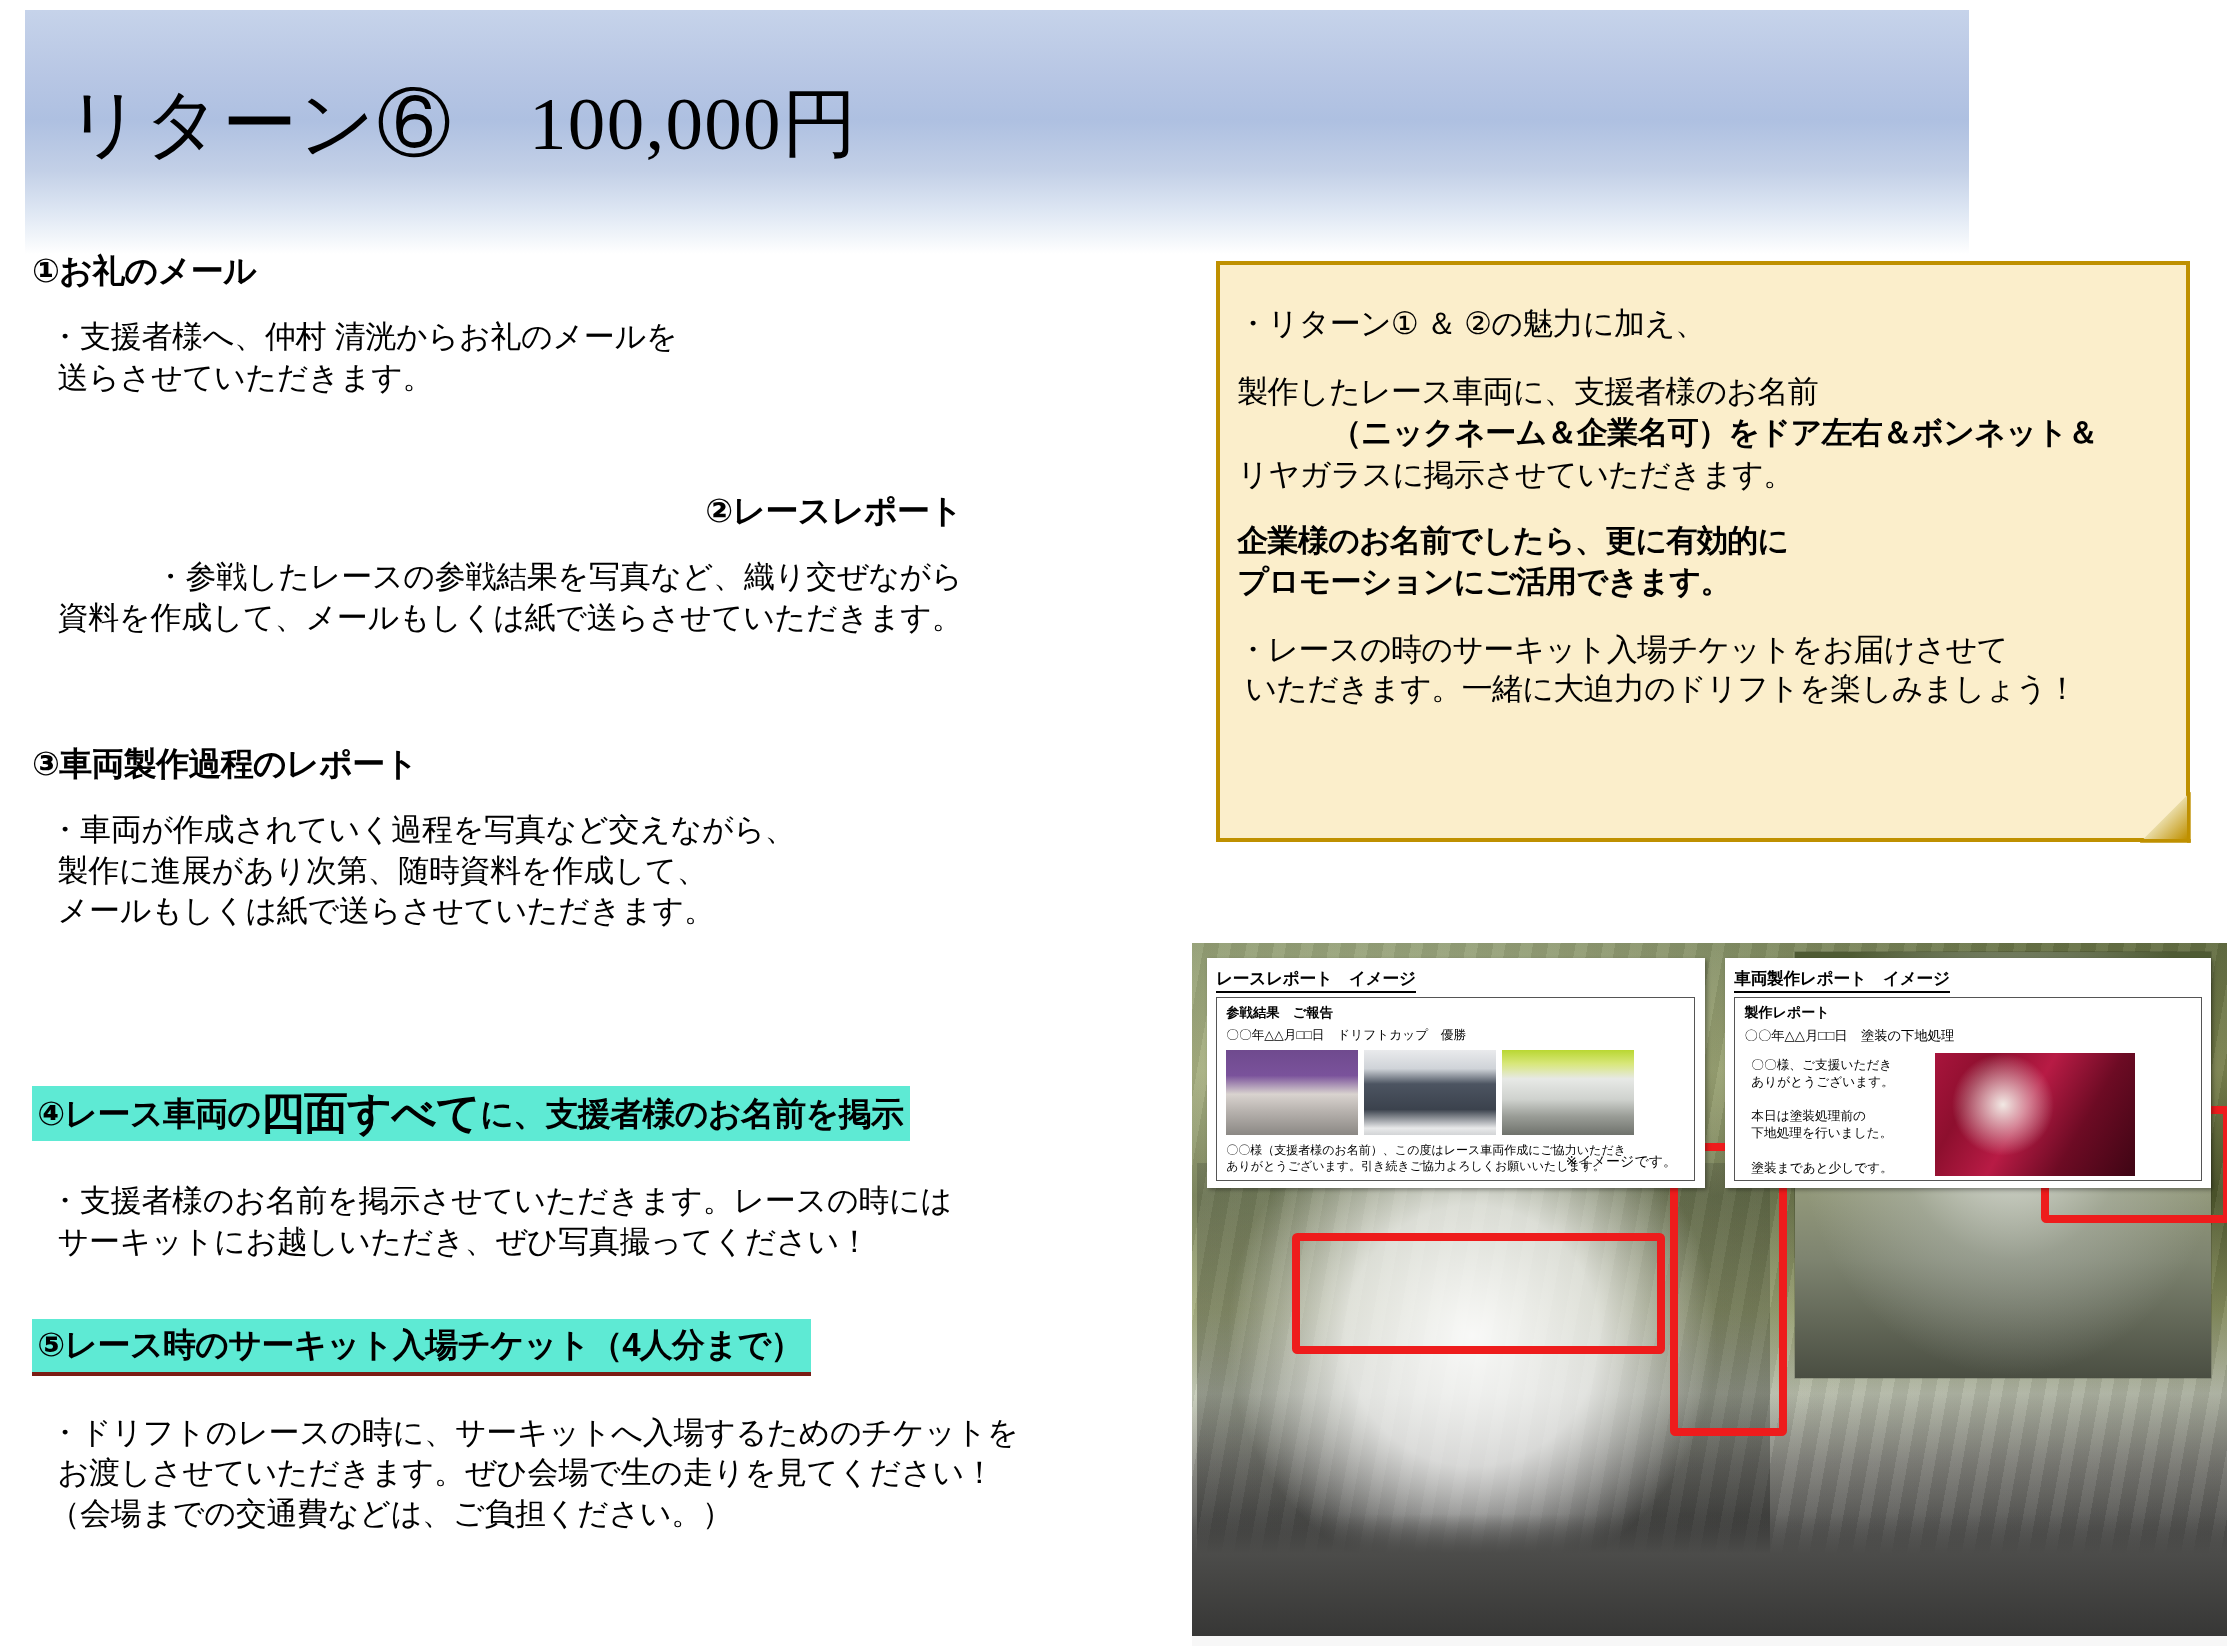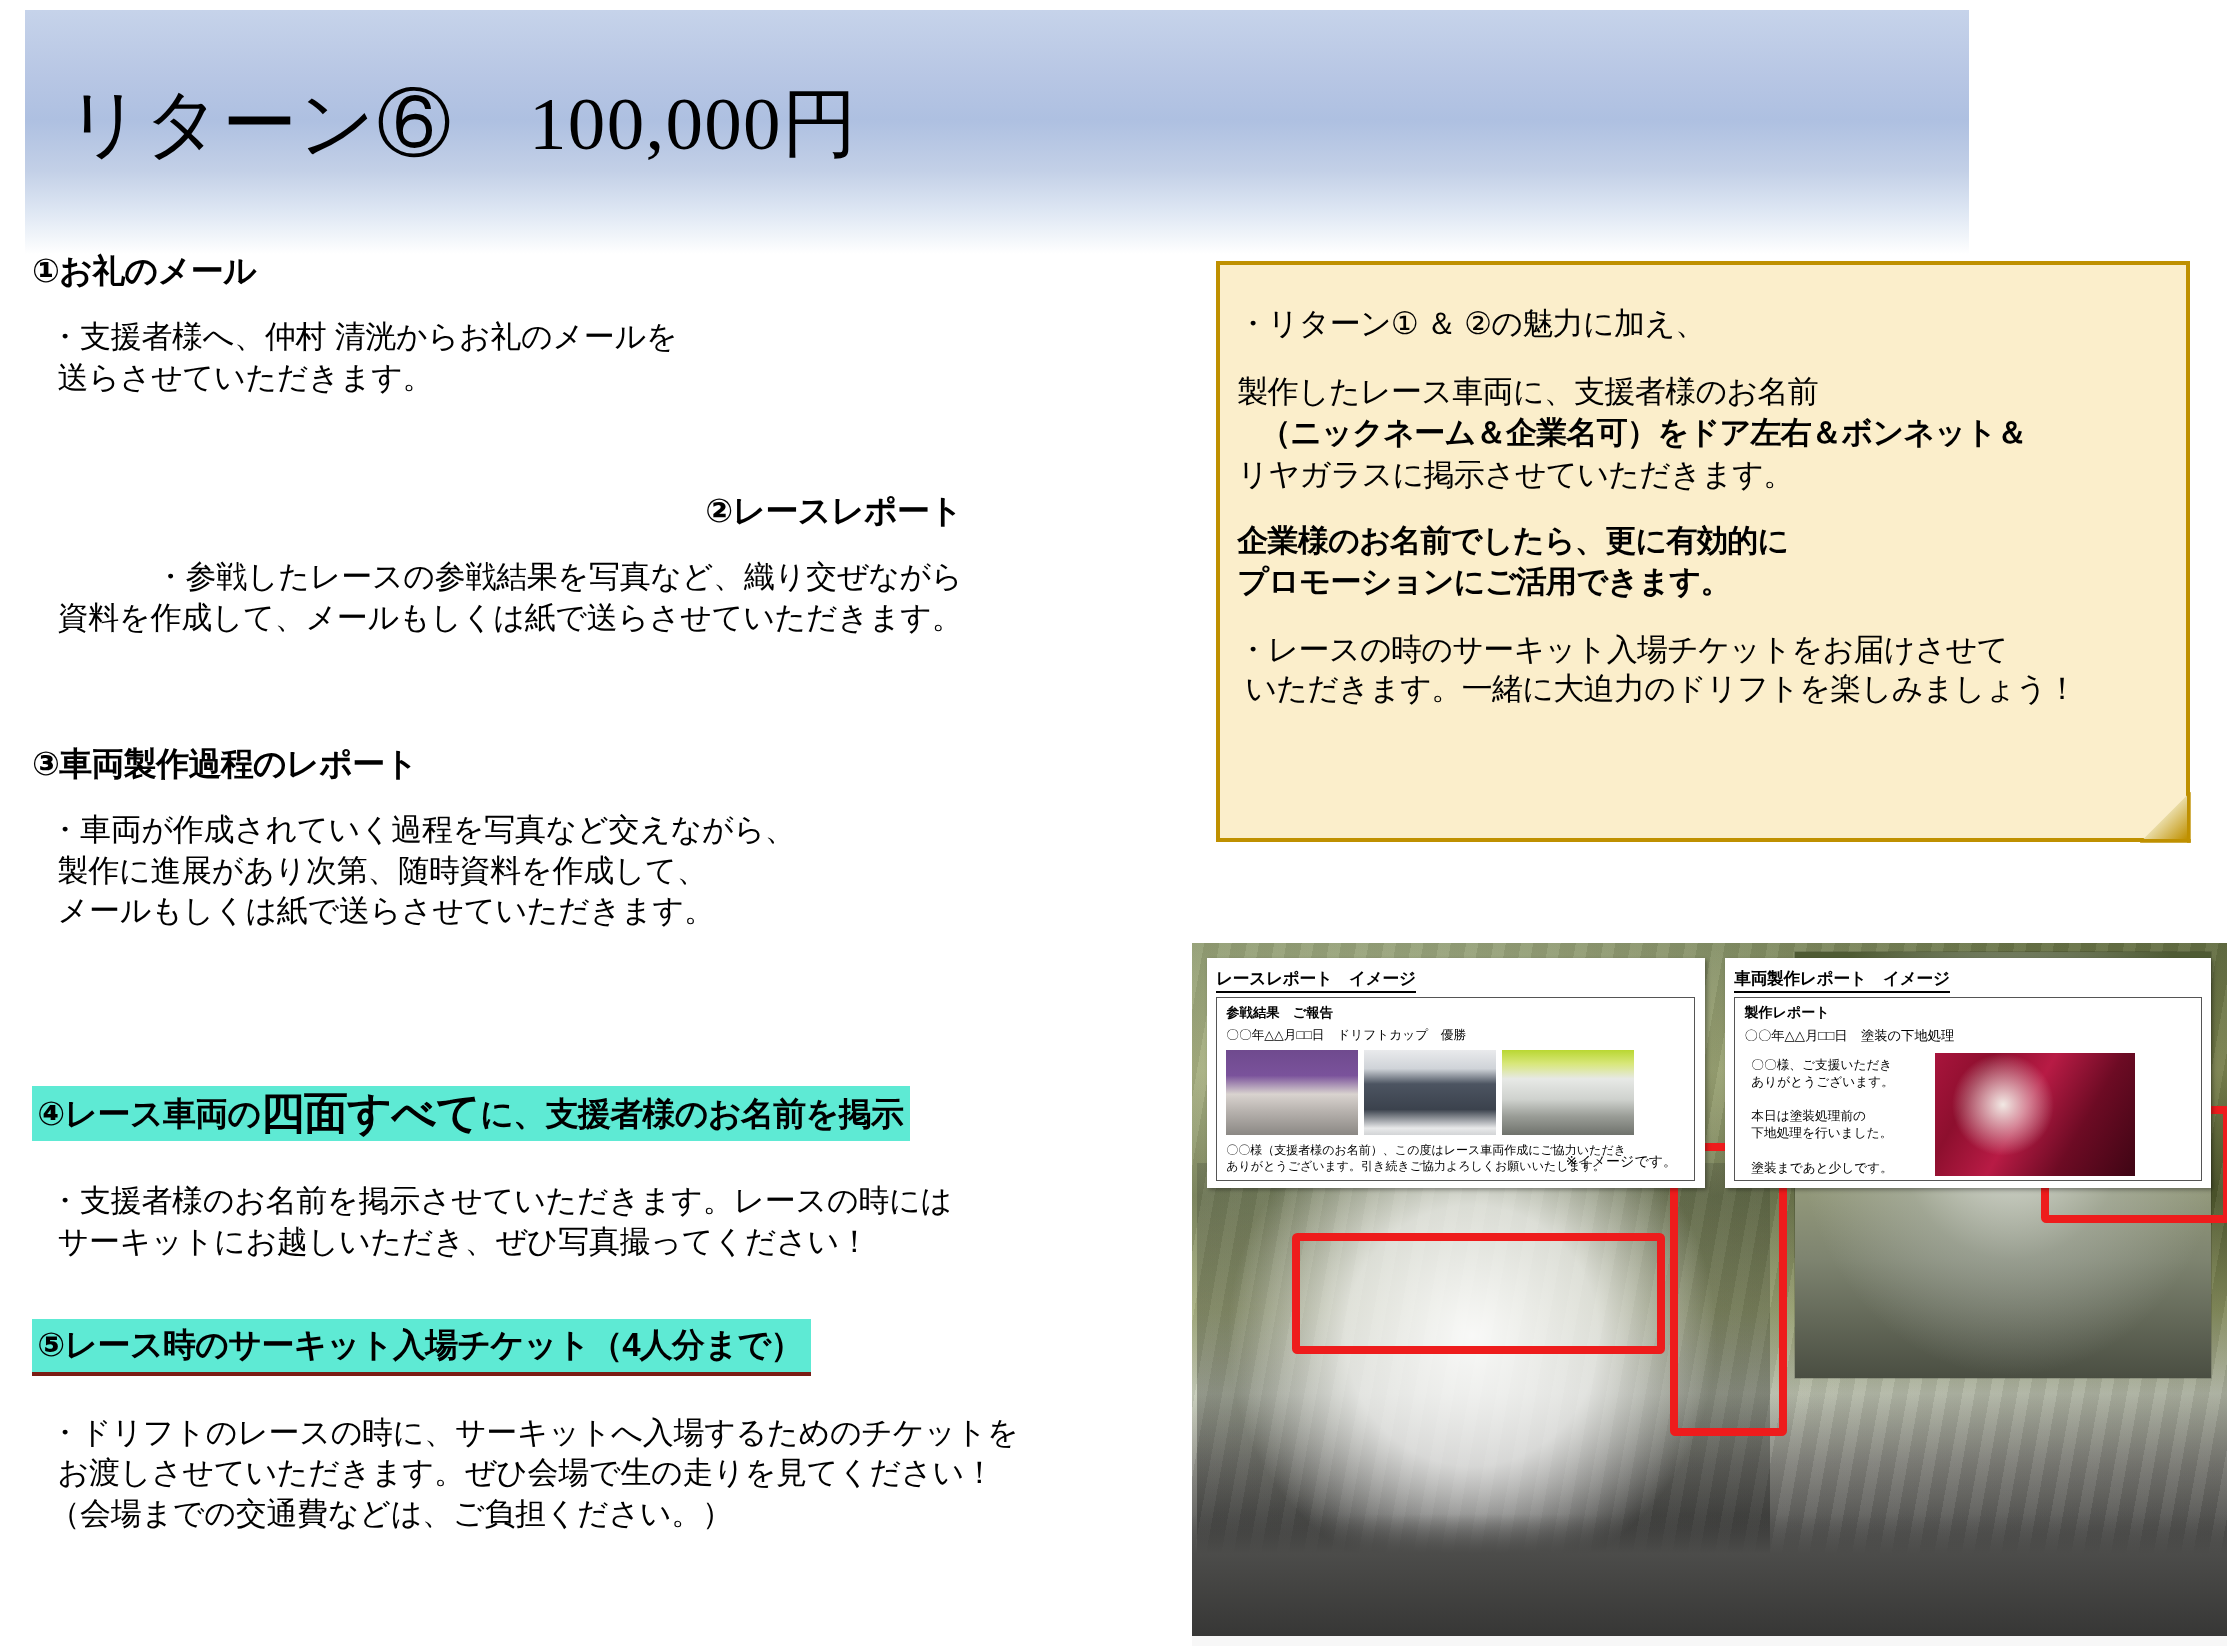--- a/index.html
+++ b/index.html
@@ -165,21 +165,21 @@
  お渡しさせていただきます。ぜひ会場で生の走りを見てください！
 （会場までの交通費などは、ご負担ください。）</div>
   </div>
 
 </div>
 
 <div id="callout">
   <div id="callout-inner">
     <div class="co-p">・リターン① ＆ ②の魅力に加え、</div>
     <div class="co-p" style="margin-top:29px;">製作したレース車両に、支援者様のお名前</div>
-    <div class="co-p co-ind bold" style="margin-top:2.7px;">（ニックネーム＆企業名可）をドア左右＆ボンネット＆</div>
+    <div class="co-p co-ind bold" style="margin-top:2.7px;text-align:center;">（ニックネーム＆企業名可）をドア左右＆ボンネット＆</div>
     <div class="co-p" style="margin-top:2.7px;">リヤガラスに掲示させていただきます。</div>
     <div class="co-p bold" style="margin-top:27px;">企業様のお名前でしたら、更に有効的に</div>
     <div class="co-p bold" style="margin-top:1.3px;">プロモーションにご活用できます。</div>
     <div class="co-p" style="margin-top:29px;">・レースの時のサーキット入場チケットをお届けさせて
  いただきます。一緒に大迫力のドリフトを楽しみましょう！</div>
   </div>
   <div id="fold"></div>
 </div>
 
 <div id="photo">

